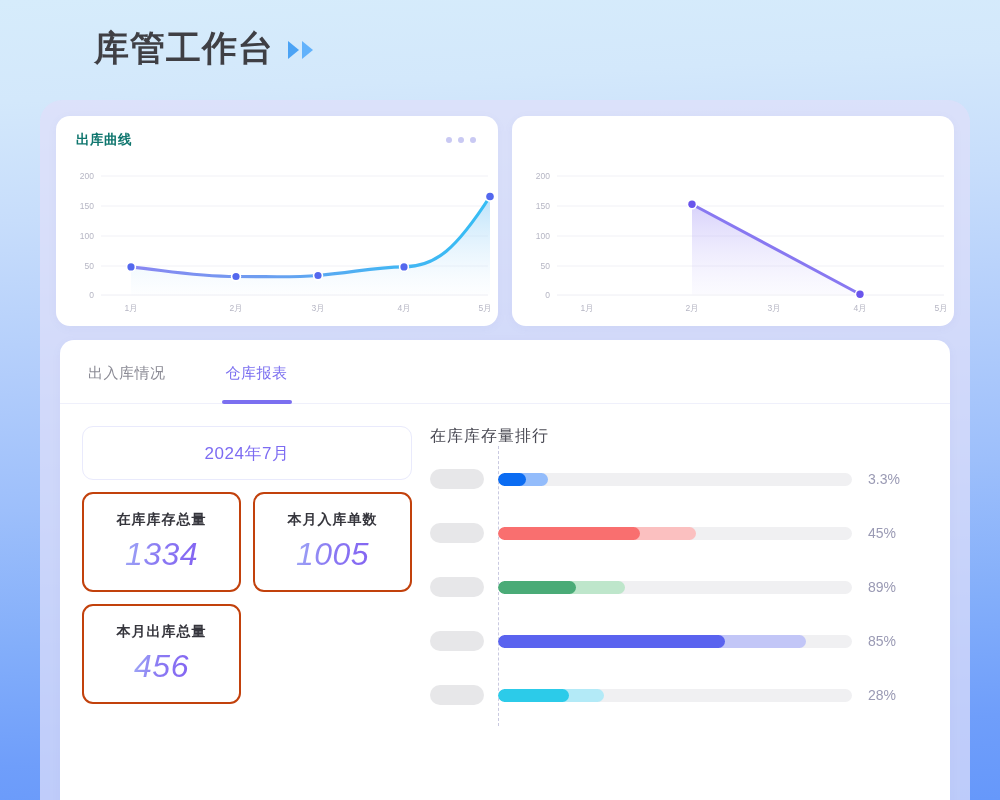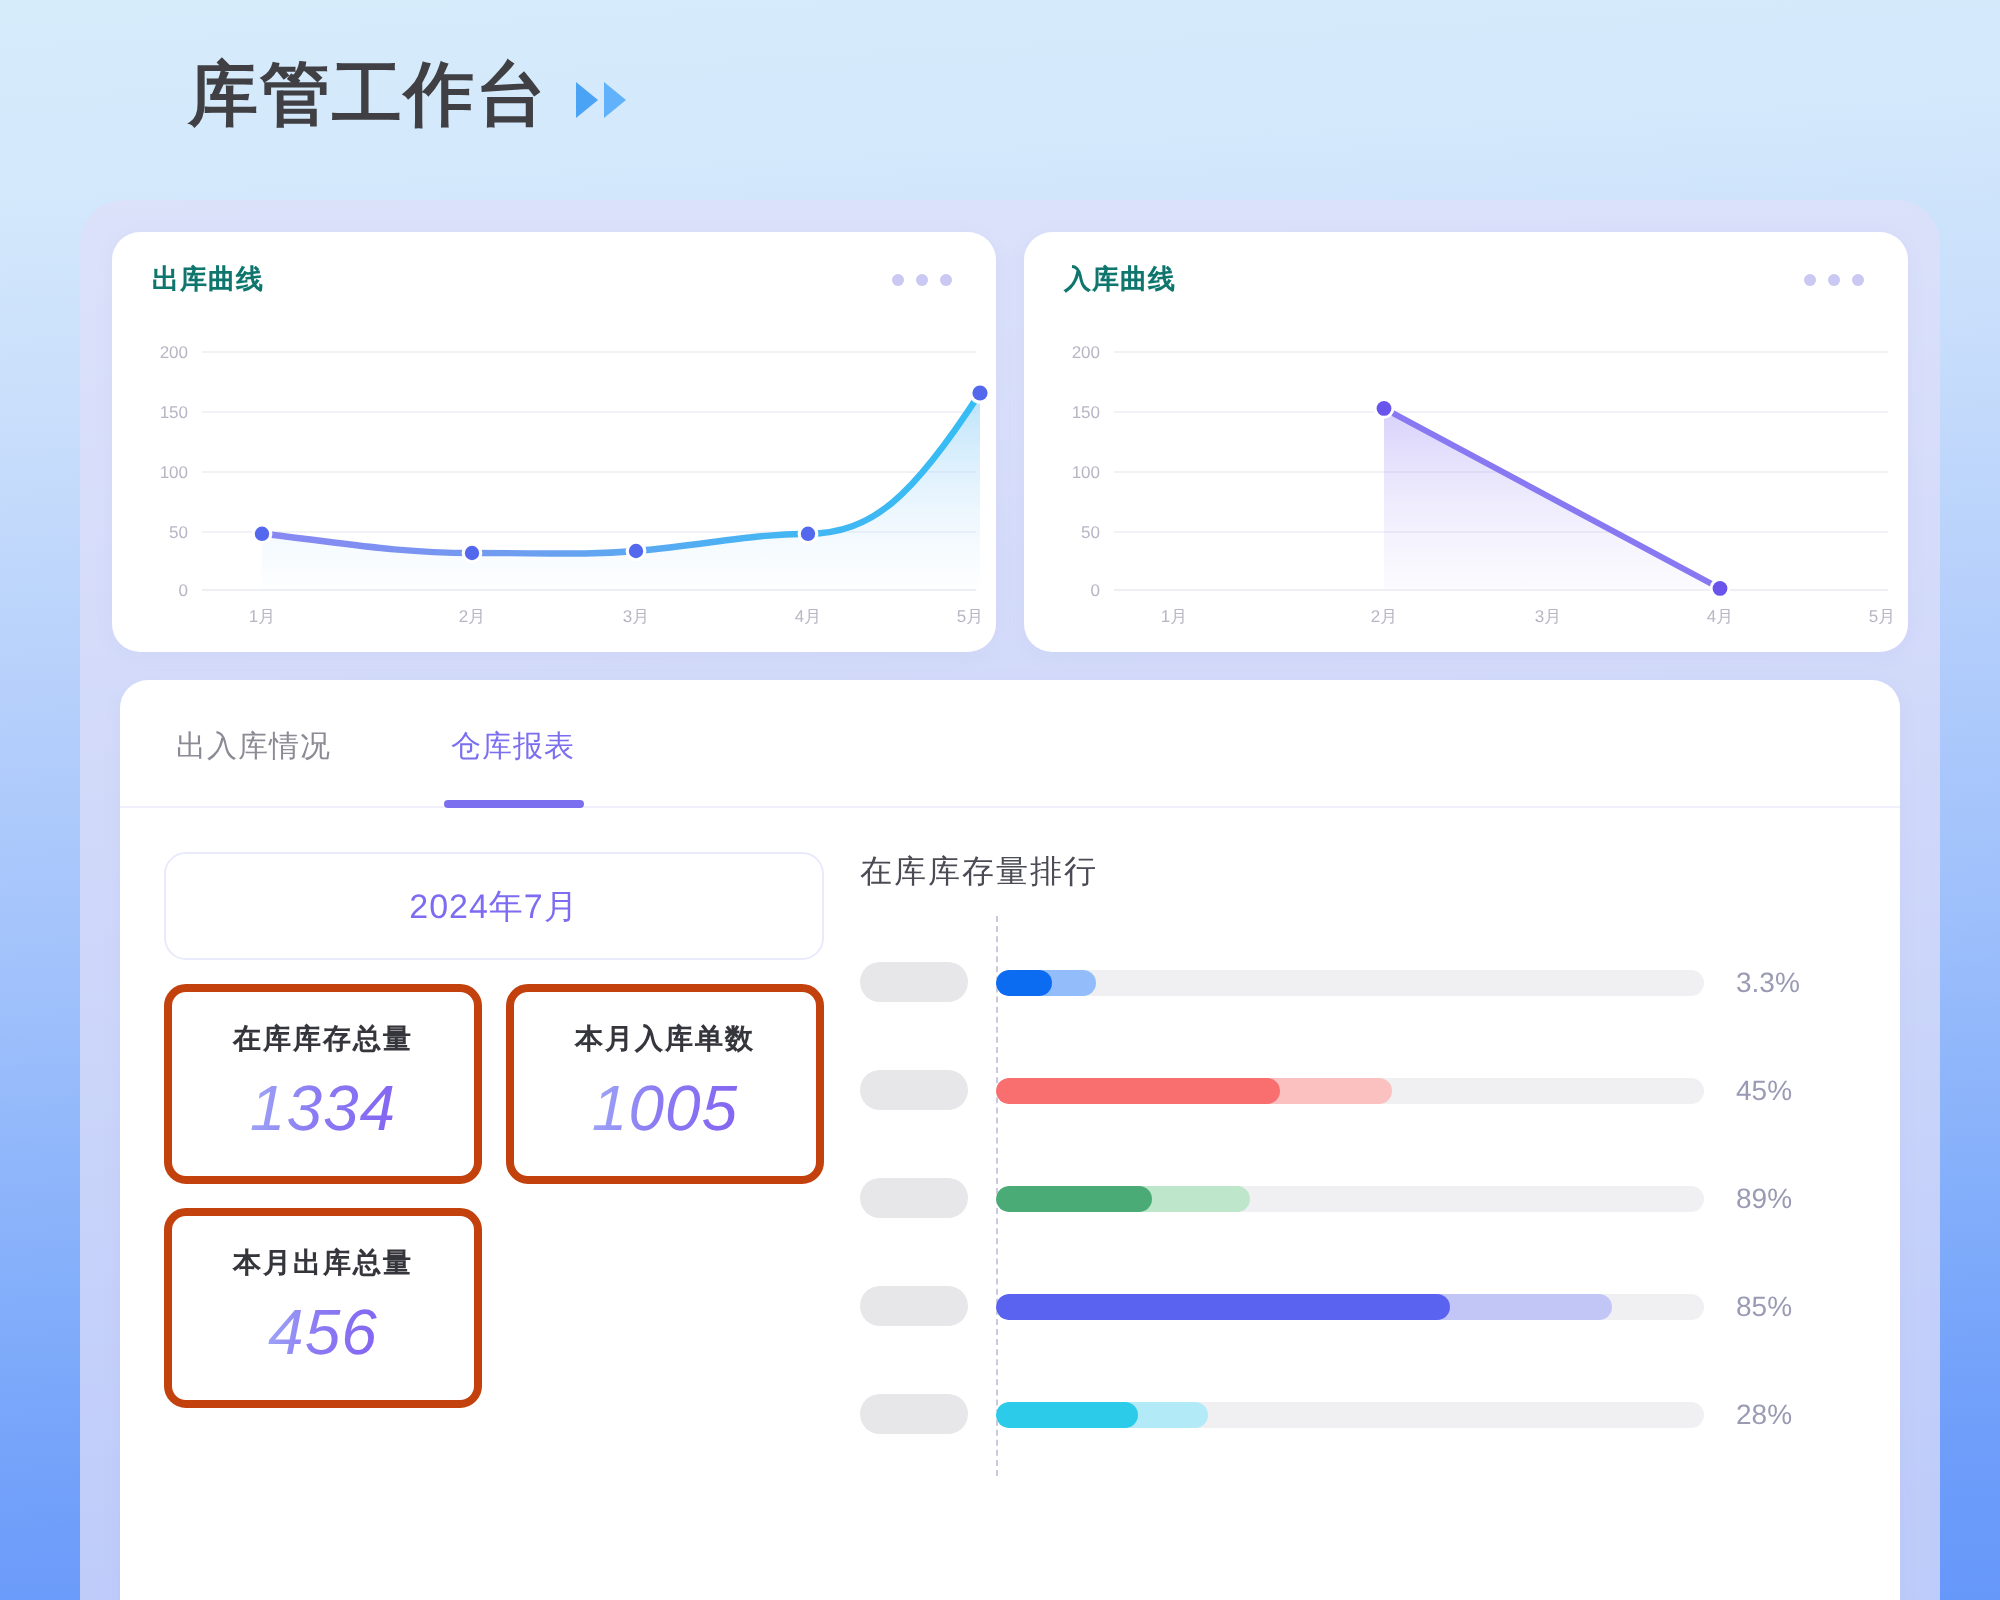--- a/index.html
+++ b/index.html
@@ -164,21 +164,21 @@
     color: #7d6cf2;
     letter-spacing: .5px;
   }
   .stat-grid {
     display: grid;
     grid-template-columns: 1fr 1fr;
     gap: 12px;
   }
   .stat-card {
     height: 100px;
-    border: 4px solid #c2410c;
+    border: 2px solid #c2410c;
     border-radius: 11px;
     display: flex;
     flex-direction: column;
     align-items: center;
     justify-content: center;
     gap: 8px;
     background: #fff;
   }
   .stat-label {
     font-size: 14px;
@@ -202,21 +202,21 @@
   .rank-col {
     flex: 1;
     padding-left: 18px;
     padding-right: 28px;
     position: relative;
   }
   .rank-title {
     font-size: 16px;
     color: #4b4b55;
     letter-spacing: 1px;
-    margin-bottom: 17px;
+    margin-bottom: 5px;
   }
   .rank-rows { position: relative; }
   .rank-guide {
     position: absolute;
     left: 68px; top: -6px; bottom: -4px;
     width: 0;
     border-left: 1px dashed #c9c9e0;
   }
   .rank-row {
     display: flex;
@@ -328,28 +328,20 @@
         <span class="ax-label y-label" style="left:8px;  top:136px;">0</span>
         <span class="ax-label x-label" style="left:60px;  top:149px;">1月</span>
         <span class="ax-label x-label" style="left:165px; top:149px;">2月</span>
         <span class="ax-label x-label" style="left:247px; top:149px;">3月</span>
         <span class="ax-label x-label" style="left:333px; top:149px;">4月</span>
         <span class="ax-label x-label" style="left:414px; top:149px;">5月</span>
       </div>
     </div>
 
     <div class="chart-card">
-      <div class="card-head">
-        <div class="card-title">入库曲线</div>
-        <div class="dots">
-            <i></i>
-            <i></i>
-            <i></i>
-          </div>
-      </div>
       <div class="plot">
         <svg width="442" height="172" viewBox="0 0 442 172">
           <defs>
             <linearGradient id="areaGradB" x1="0" y1="0" x2="0" y2="1">
               <stop offset="0%" stop-color="#a79af5" stop-opacity="0.45"></stop>
               <stop offset="100%" stop-color="#d7d1fb" stop-opacity="0.10"></stop>
             </linearGradient>
           </defs>
           <line x1="45" y1="22" x2="432" y2="22" stroke="#f1f1f6" stroke-width="1"></line>
           <line x1="45" y1="52" x2="432" y2="52" stroke="#f1f1f6" stroke-width="1"></line>

